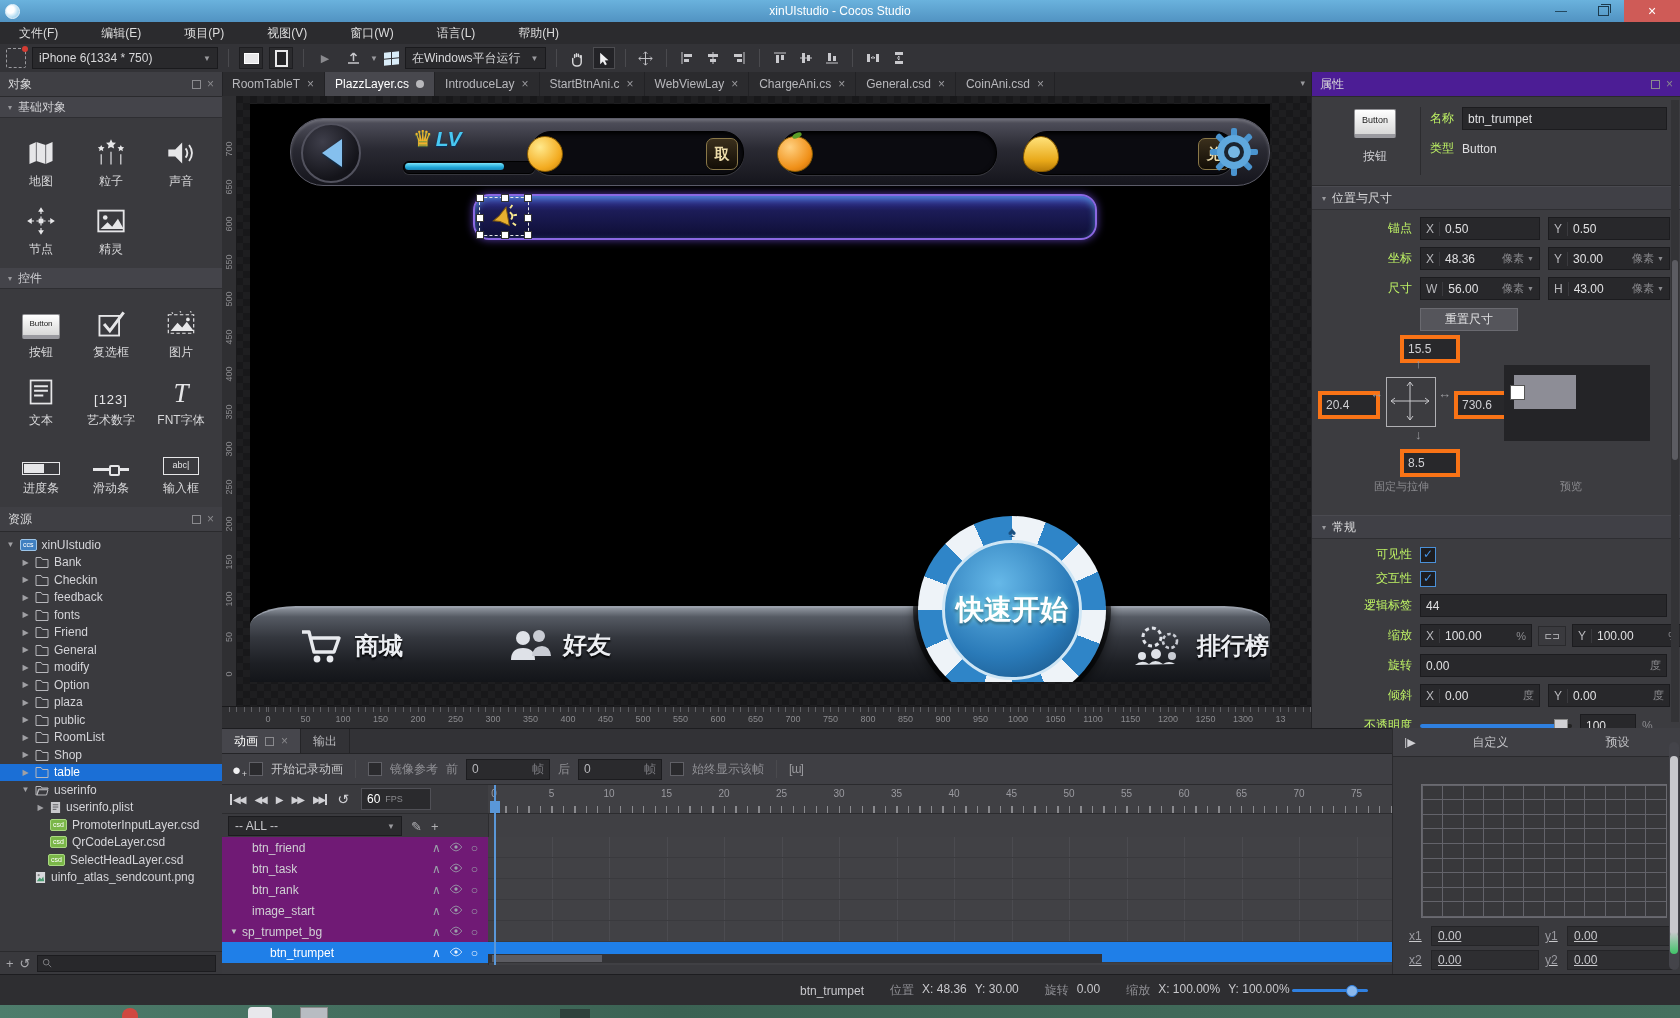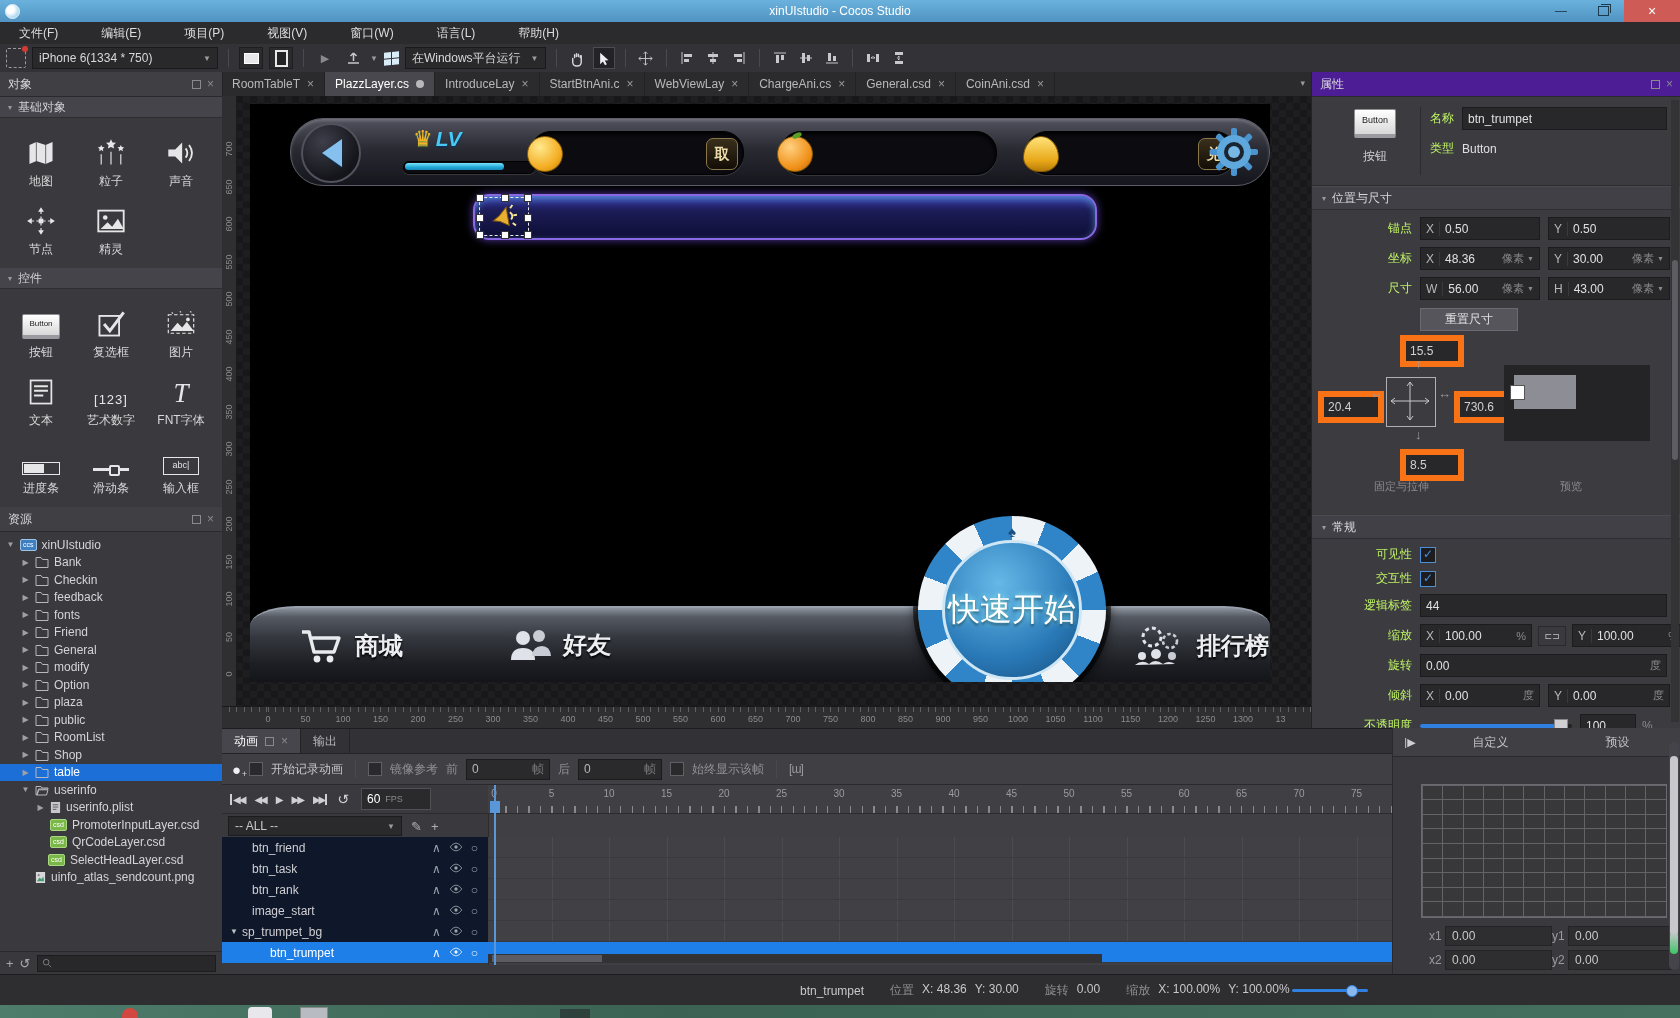--- a/index.html
+++ b/index.html
@@ -143,21 +143,21 @@
     background:linear-gradient(#8d939d,#555a63 12%,#34373e 40%,#1d1f24 75%,#131519);
     border-radius:46px 46px 0 0/20px 20px 0 0;border-top:2px solid #9aa0ab;}
   .g-item{position:absolute;top:18px;display:flex;align-items:center;gap:9px;color:#eceef2;
     font-size:24px;font-weight:bold;text-shadow:0 2px 2px #000;}
   .g-chip{position:absolute;left:668px;bottom:-22px;width:188px;height:188px;border-radius:50%;
     background:repeating-conic-gradient(#eef3f8 0 21deg,#2f85c8 21deg 45deg);
     box-shadow:0 0 0 5px rgba(0,0,0,.55),0 4px 14px #000;display:flex;align-items:center;justify-content:center;}
   .g-chip-inner{width:134px;height:134px;border-radius:50%;
     background:radial-gradient(circle at 40% 30%,#66b8e8,#2a7ab8 60%,#164f80);
     border:3px solid #cfe6f5;display:flex;align-items:center;justify-content:center;}
-  .g-chip-inner span{color:#fff;font-size:32px;font-weight:normal;text-shadow:0 0 6px #9ff,0 2px 3px #024;}
+  .g-chip-inner span{color:#fff;font-size:28px;font-weight:bold;text-shadow:0 0 6px #9ff,0 2px 3px #024;}
   .g-chip .spade{position:absolute;top:7px;left:50%;transform:translateX(-50%);color:#1a5080;font-size:15px;}
 
   
   #hruler{position:absolute;left:222px;top:706px;width:1089px;height:22px;background:#2f2f32;
     border-top:1px solid #1a1a1c;border-bottom:1px solid #1a1a1c;overflow:hidden;}
   #hruler .ticks{position:absolute;left:0;top:0;right:0;height:5px;
     background:repeating-linear-gradient(90deg,#606064 0 1px,transparent 1px 7.5px);background-position:46px 0;}
   .hnum{position:absolute;top:7px;font-size:9px;color:#8a8a8e;transform:translateX(-50%);}
 
   
@@ -180,21 +180,21 @@
   .prow{display:flex;align-items:center;margin:7px 14px 0 0;}
   .prow .plab{width:100px;text-align:right;margin-right:8px;flex:none;}
   .pf{width:108px;flex:none;}
   .pf2{width:110px;flex:none;margin-left:8px;}
   .fx{color:#b8b8bc;border-right:1px solid #3a3a3e;padding-right:5px;margin-right:5px;}
   .funit{margin-left:auto;color:#8a8a8e;font-size:11px;display:flex;align-items:center;gap:3px;}
   .funit .car{font-size:7px;}
   .reset-btn{margin:8px 0 0 108px;width:96px;height:21px;background:#55555b;border:1px solid #6a6a70;
     color:#e0e0e2;display:flex;align-items:center;justify-content:center;}
   .stretch-widget{position:relative;height:184px;}
-  .swbox{position:absolute;background:#28282b;border:6px solid #f97316;height:20px;display:flex;align-items:center;padding:0 4px;color:#d0d0d4;}
+  .swbox{position:absolute;background:#28282b;border:4px solid #f97316;height:20px;display:flex;align-items:center;padding:0 4px;color:#d0d0d4;}
   .sw-arrow{position:absolute;color:#9a9a9e;font-size:13px;font-weight:bold;}
   .sw-center{position:absolute;left:74px;top:46px;width:48px;height:48px;border:1px solid #b0b0b4;}
   .sw-label{position:absolute;color:#8a8a8e;font-size:11px;}
   .sw-preview{position:absolute;left:192px;top:34px;width:146px;height:76px;background:#242427;}
   .sw-preview .gr{position:absolute;left:10px;top:10px;width:62px;height:34px;background:#8d8d96;}
   .sw-preview .wh{position:absolute;left:6px;top:20px;width:13px;height:13px;background:#fff;border:1px solid #555;}
   .pcheck{width:14px;height:14px;background:#1d1d20;border:1px solid #4a90d8;color:#4593e6;
     font-weight:bold;font-size:12px;line-height:13px;text-align:center;}
   .linkic{width:26px;height:18px;margin-left:6px;background:#3a3a3e;border:1px solid #2a2a2d;color:#c0c0c4;
     display:flex;align-items:center;justify-content:center;font-size:9px;flex:none;}
@@ -233,21 +233,21 @@
   .tl-filter{width:160px;height:18px;background:#2a2a2d;border:1px solid #1c1c1f;display:flex;align-items:center;padding:0 6px;color:#c8c8cc;}
   .tl-filter .car{margin-left:auto;font-size:8px;color:#9a9a9e;}
   .tl-tool{color:#b0b0b4;font-size:13px;}
   .tl-grid-head{position:absolute;left:266px;top:0;right:0;height:28px;border-bottom:1px solid #2c2c2f;
     background:#404044;overflow:hidden;}
   .tl-grid-head .ticks{position:absolute;left:0;bottom:0;right:0;height:7px;
     background:repeating-linear-gradient(90deg,#8a8a8e 0 1px,transparent 1px 11.5px);background-position:6px 0;}
   .fnum{position:absolute;top:3px;font-size:10px;color:#9a9aa0;transform:translateX(-50%);}
   #tl-rows{position:absolute;left:0;top:52px;right:0;}
   .tl-row{height:21px;display:flex;}
-  .tl-name{width:266px;flex:none;display:flex;align-items:center;background:#0f172a;color:#d0d0d4;}
+  .tl-name{width:266px;flex:none;display:flex;align-items:center;background:#701a75;color:#d0d0d4;}
   .tl-name .arr{width:12px;margin-left:8px;font-size:8px;color:#c0c0c4;}
   .tl-name .lbl{margin-left:30px;}
   .tl-name .lbl.child{margin-left:48px;}
   .tl-name .lbl.grp{margin-left:0px;}
   .tl-icons{margin-left:auto;margin-right:10px;display:flex;align-items:center;gap:8px;color:#9aa0aa;}
   .tl-track{flex:1;background:#414145 repeating-linear-gradient(90deg,#4b4b50 0 1px,transparent 1px 57.5px);
     background-position:6px 0;border-bottom:1px solid #3a3a3e;}
   .tl-row.sel .tl-name,.tl-row.sel .tl-track{background:#1f7fe8;color:#fff;}
   .tl-row.sel .tl-icons{color:#eaf2fc;}
   #playhead{position:absolute;left:272px;top:0;bottom:0;width:2px;background:#5a97d8;z-index:3;}
@@ -257,21 +257,21 @@
 
   
   #curvepanel{position:absolute;left:1392px;top:728px;width:288px;height:246px;background:#3a3a3e;border-left:1px solid #2a2a2d;}
   .cv-tabs{height:28px;display:flex;align-items:center;border-bottom:1px solid #2a2a2d;background:#3f3f44;}
   .cv-expand{width:34px;text-align:center;color:#d0d0d4;font-size:11px;}
   .cv-tab{flex:1;text-align:center;color:#c0c0c4;}
   .cv-grid{position:absolute;left:28px;top:56px;width:244px;height:132px;background:#38383b;
     border:1px solid #6a6a70;
     background-image:repeating-linear-gradient(90deg,#63636a 0 1px,transparent 1px 20.3px),
                      repeating-linear-gradient(0deg,#63636a 0 1px,transparent 1px 14.6px);}
-  .cv-row{position:absolute;left:36px;right:6px;height:20px;display:flex;align-items:center;}
+  .cv-row{position:absolute;left:16px;right:6px;height:20px;display:flex;align-items:center;gap:6px;text-decoration:underline;}
   .cv-lab{color:#9a9aa0;width:16px;}
   .cv-field{flex:1;height:18px;background:#2e2e31;border:1px solid #242427;display:flex;align-items:center;padding:0 6px;color:#c8c8cc;}
 
   
   #edge-scroll{position:absolute;right:1px;top:742px;width:10px;height:228px;background:#44444a;border-radius:5px;}
   #edge-scroll i{position:absolute;left:1px;right:1px;top:14px;height:180px;background:#c8c8cc;border-radius:4px;}
   #edge-scroll b{position:absolute;left:1px;right:1px;top:190px;height:22px;border-radius:4px;
     background:linear-gradient(#c8c8cc,#3fc468);}
 
   

